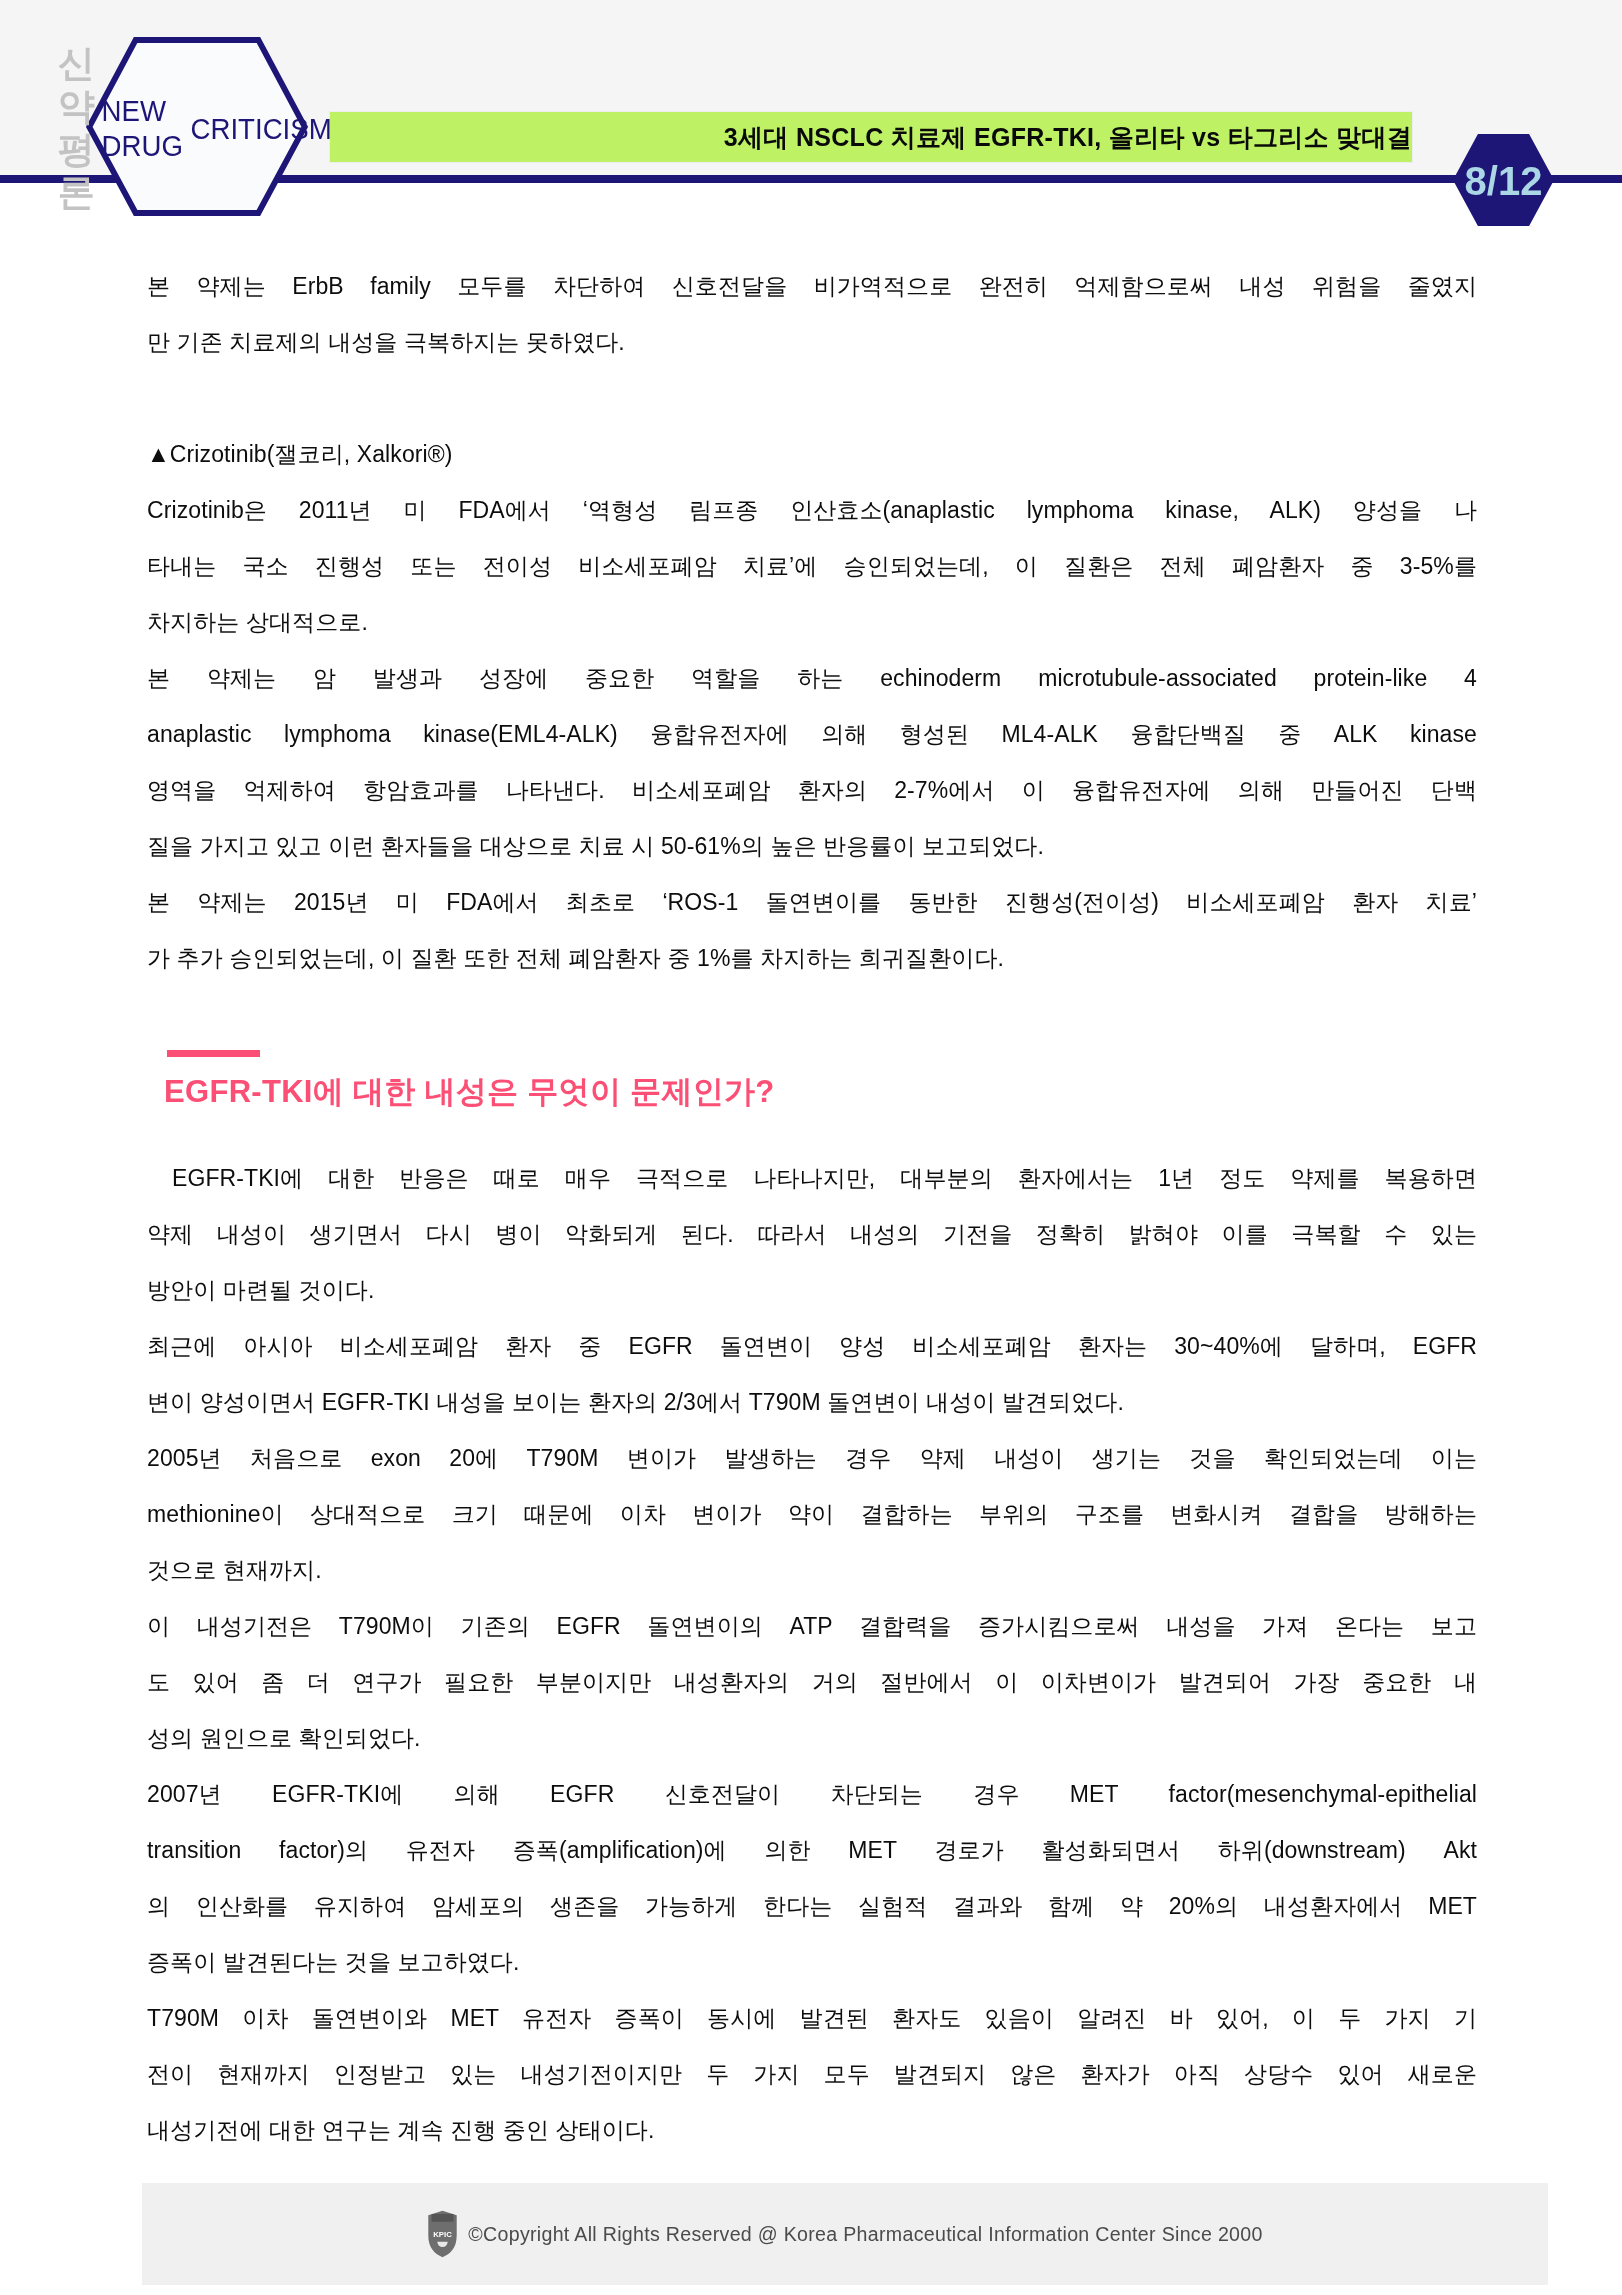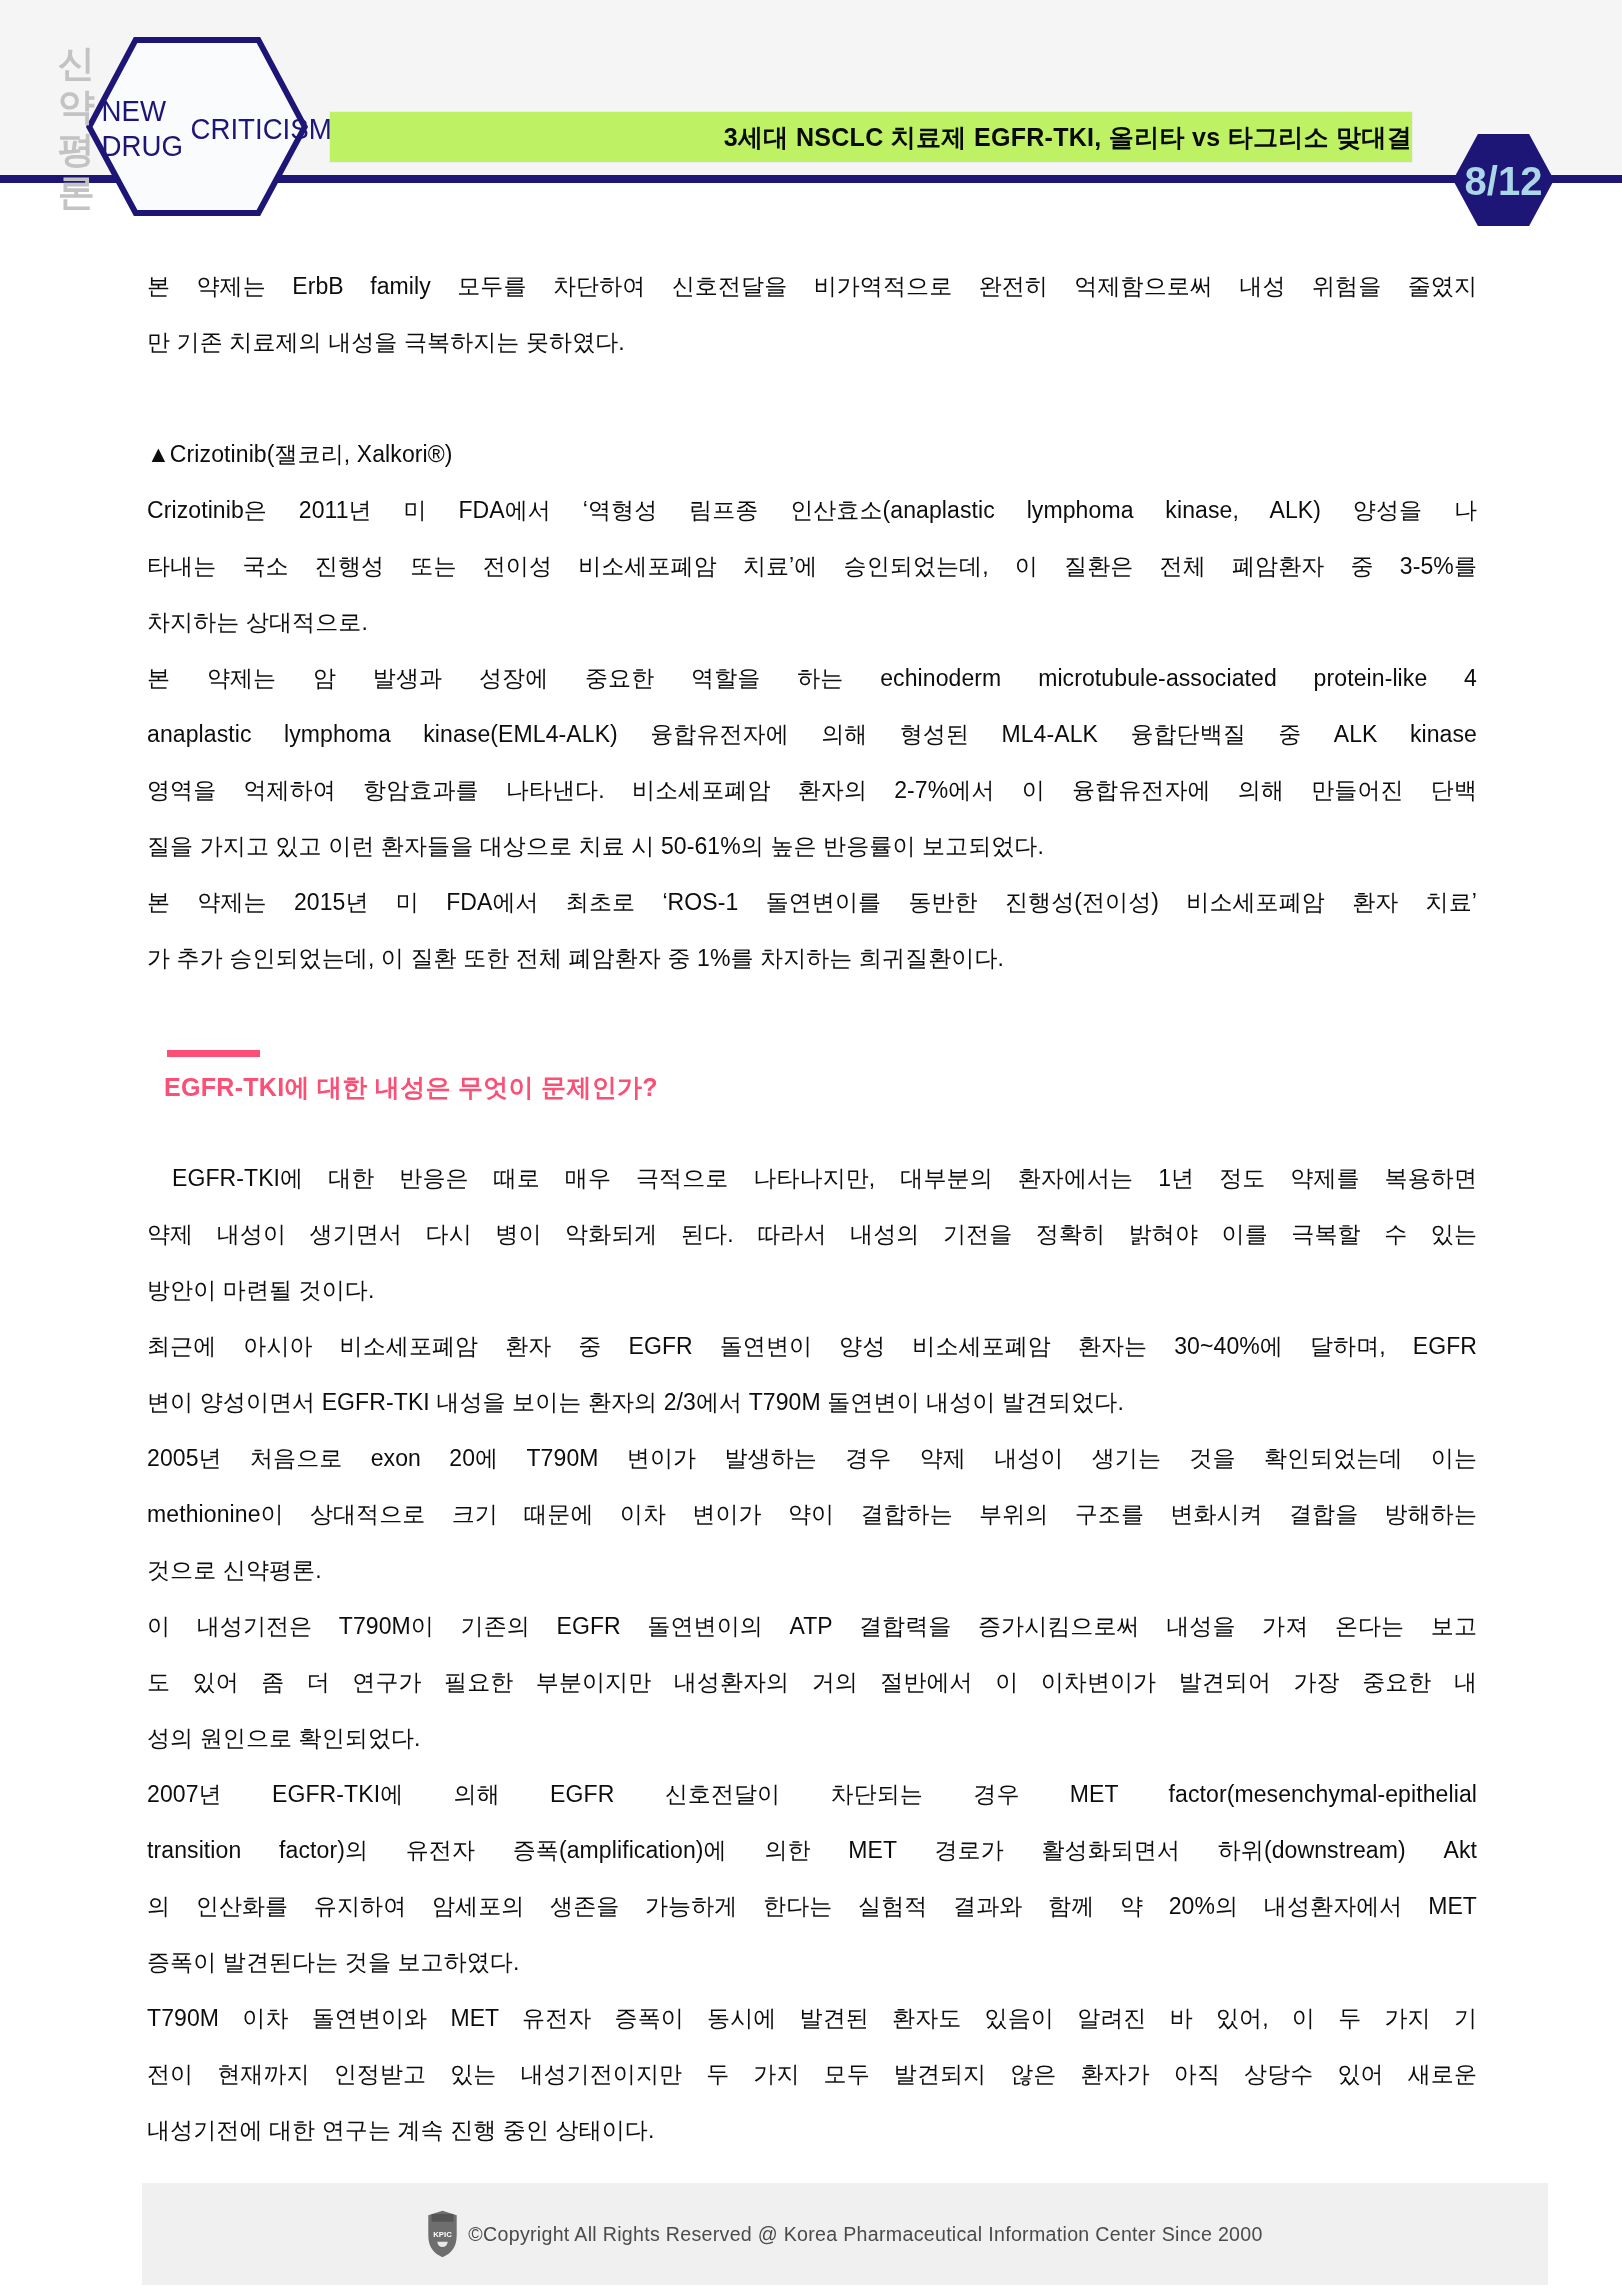--- a/index.html
+++ b/index.html
@@ -44,21 +44,21 @@
   .content{position:absolute;width:1330px;left:147px;z-index:1;}
   #part1{top:258px;}
   #part2{top:1150px;}
   .line{height:56px;line-height:56px;font-size:23px;color:#0d0d0d;
     white-space:nowrap;text-align:left;letter-spacing:0.1px;}
   .line.j{text-align:justify;text-align-last:justify;}
   .line.blank{height:56px;}
 
   
   .section-bar{position:absolute;left:167px;top:1050px;width:93px;height:6.5px;background:var(--pink);z-index:1;}
-  .section-heading{position:absolute;left:164px;top:1071px;font-size:25px;font-weight:700;
+  .section-heading{position:absolute;left:164px;top:1071px;font-size:31px;font-weight:700;
     color:var(--pink);letter-spacing:0.3px;white-space:nowrap;z-index:1;}
 
   
   .footer{position:absolute;left:142px;top:2183px;width:1406px;height:102px;
     background:var(--footer-bg);display:flex;align-items:center;justify-content:center;gap:10px;z-index:1;}
   .footer .copyright{font-size:19.6px;color:#4b4b4b;letter-spacing:0.3px;white-space:nowrap;}
 </style>
 </head>
 <body>
 
@@ -109,21 +109,21 @@
   <h2 class="section-heading">EGFR-TKI에 대한 내성은 무엇이 문제인가?</h2>
 
   <div class="content" id="part2">
       <div class="line j">&nbsp;EGFR-TKI에 대한 반응은 때로 매우 극적으로 나타나지만, 대부분의 환자에서는 1년 정도 약제를 복용하면</div>
       <div class="line j">약제 내성이 생기면서 다시 병이 악화되게 된다. 따라서 내성의 기전을 정확히 밝혀야 이를 극복할 수 있는</div>
       <div class="line">방안이 마련될 것이다.</div>
       <div class="line j">최근에 아시아 비소세포폐암 환자 중 EGFR 돌연변이 양성 비소세포폐암 환자는 30~40%에 달하며, EGFR</div>
       <div class="line">변이 양성이면서 EGFR-TKI 내성을 보이는 환자의 2/3에서 T790M 돌연변이 내성이 발견되었다.</div>
       <div class="line j">2005년 처음으로 exon 20에 T790M 변이가 발생하는 경우 약제 내성이 생기는 것을 확인되었는데 이는</div>
       <div class="line j">methionine이 상대적으로 크기 때문에 이차 변이가 약이 결합하는 부위의 구조를 변화시켜 결합을 방해하는</div>
-      <div class="line">것으로 신약평론.</div>
+      <div class="line">것으로 현재까지.</div>
       <div class="line j">이 내성기전은 T790M이 기존의 EGFR 돌연변이의 ATP 결합력을 증가시킴으로써 내성을 가져 온다는 보고</div>
       <div class="line j">도 있어 좀 더 연구가 필요한 부분이지만 내성환자의 거의 절반에서 이 이차변이가 발견되어 가장 중요한 내</div>
       <div class="line">성의 원인으로 확인되었다.</div>
       <div class="line j">2007년 EGFR-TKI에 의해 EGFR 신호전달이 차단되는 경우 MET factor(mesenchymal-epithelial</div>
       <div class="line j">transition factor)의 유전자 증폭(amplification)에 의한 MET 경로가 활성화되면서 하위(downstream) Akt</div>
       <div class="line j">의 인산화를 유지하여 암세포의 생존을 가능하게 한다는 실험적 결과와 함께 약 20%의 내성환자에서 MET</div>
       <div class="line">증폭이 발견된다는 것을 보고하였다.</div>
       <div class="line j">T790M 이차 돌연변이와 MET 유전자 증폭이 동시에 발견된 환자도 있음이 알려진 바 있어, 이 두 가지 기</div>
       <div class="line j">전이 현재까지 인정받고 있는 내성기전이지만 두 가지 모두 발견되지 않은 환자가 아직 상당수 있어 새로운</div>
       <div class="line">내성기전에 대한 연구는 계속 진행 중인 상태이다.</div>

